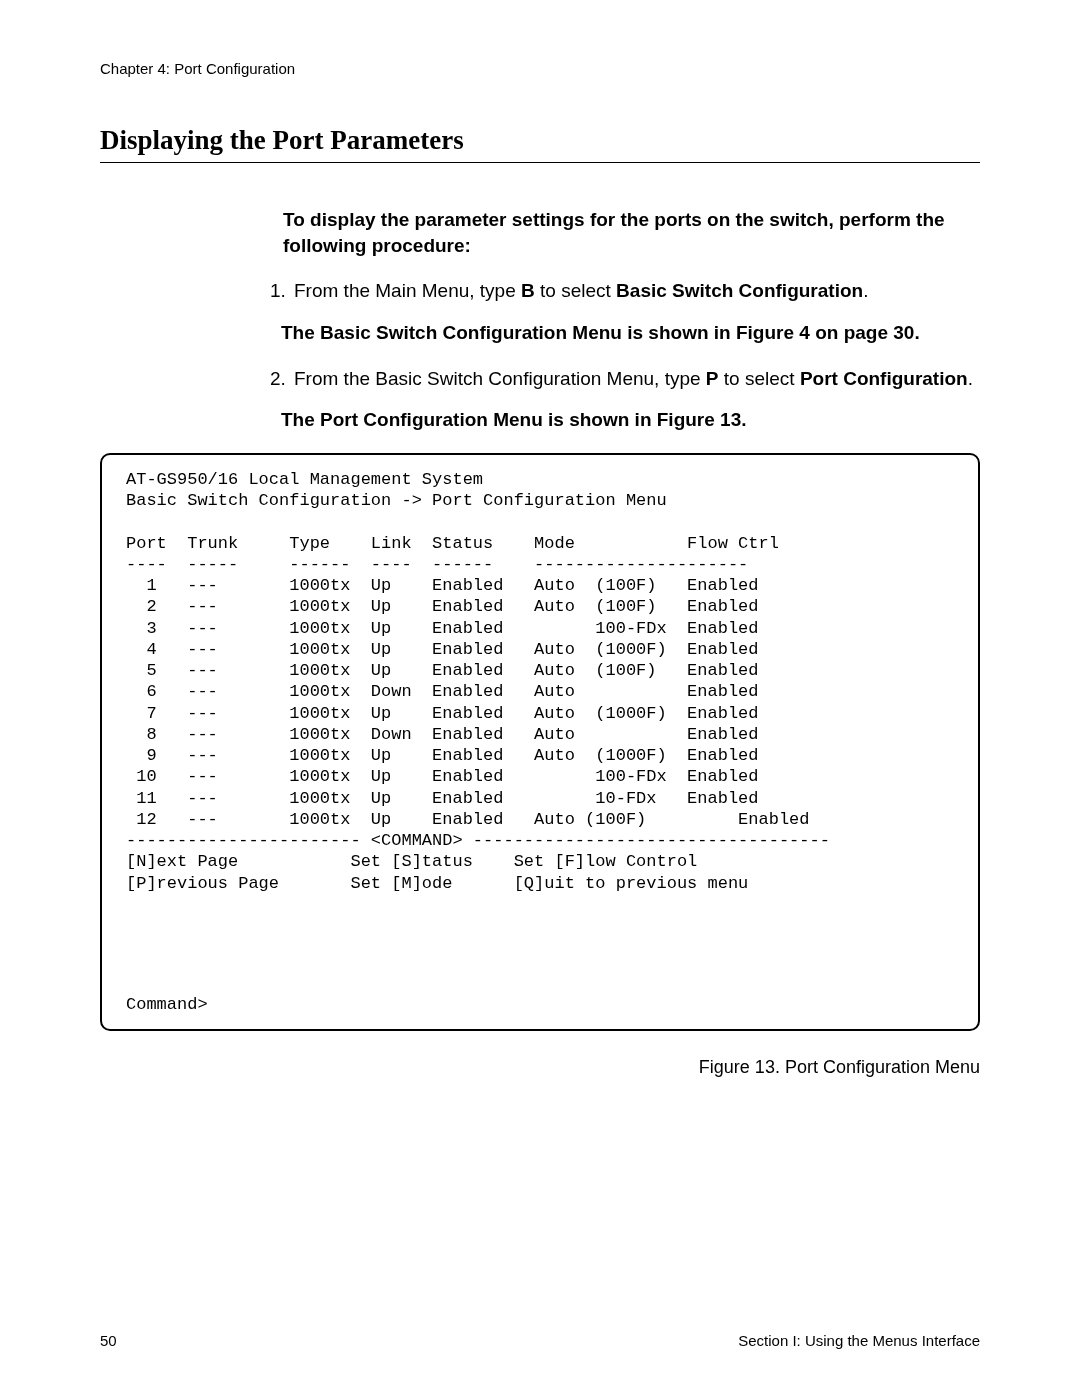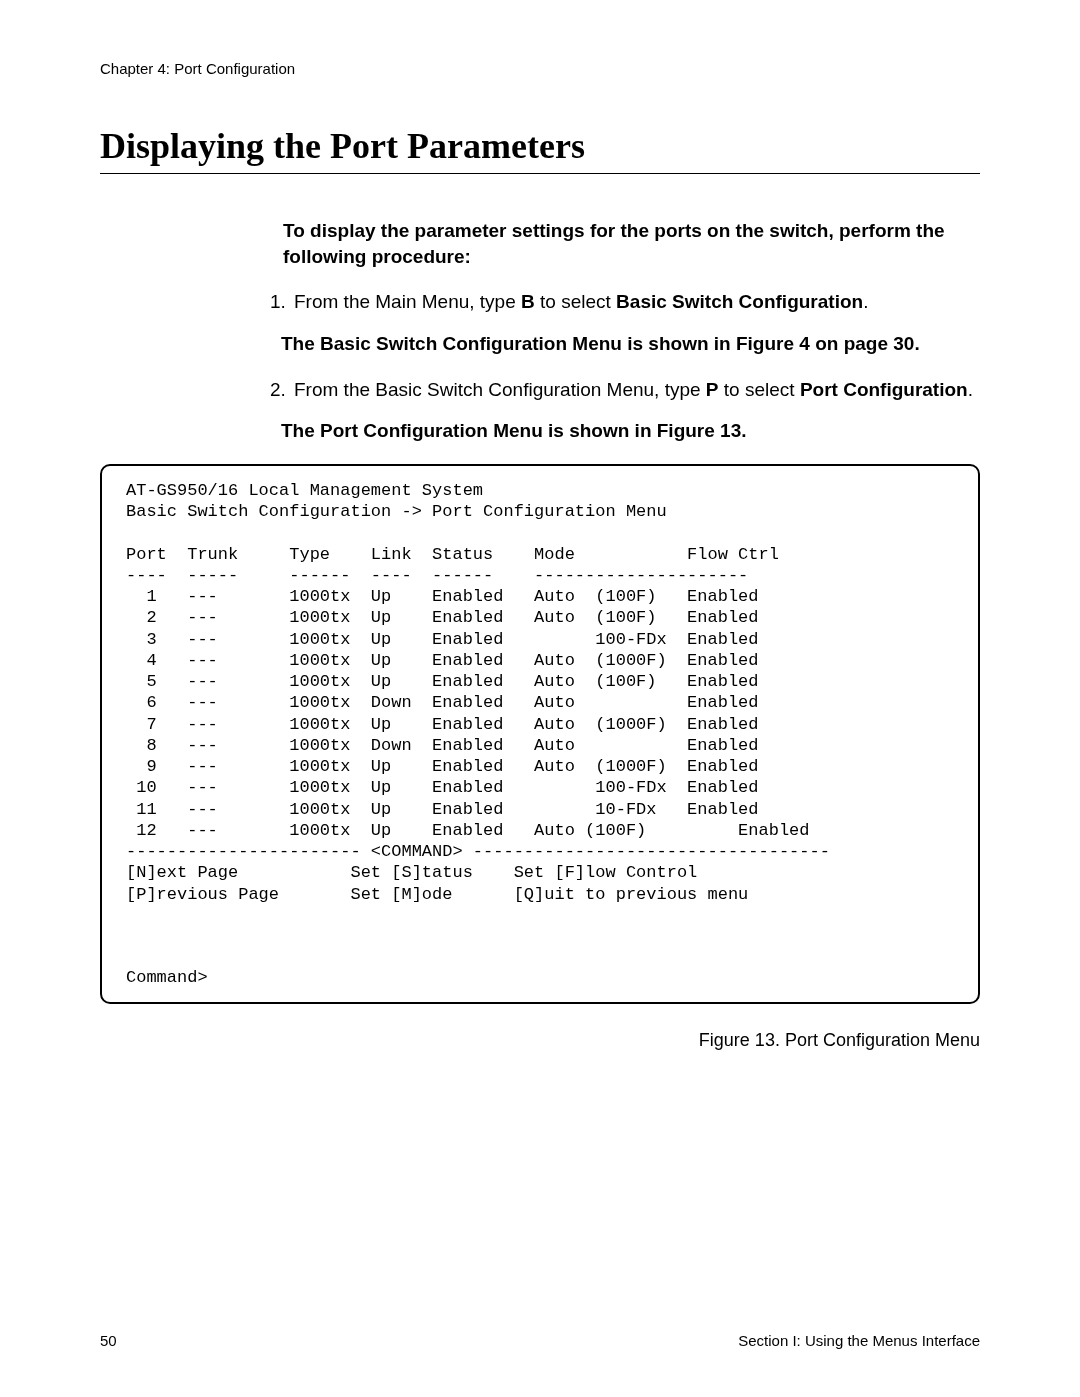--- a/index.html
+++ b/index.html
@@ -15,21 +15,21 @@
     position: relative;
     box-sizing: border-box;
     padding: 60px 100px 40px 100px;
   }
   .chapter-header {
     font-size: 15px;
     margin-bottom: 48px;
   }
   .section-title {
     font-family: "Times New Roman", Times, serif;
-    font-size: 36px;
+    font-size: 27px;
     font-weight: bold;
     margin: 0 0 6px 0;
   }
   .title-rule {
     border: none;
     border-top: 1px solid #000;
     margin: 0 0 44px 0;
   }
   .body-indent {
     margin-left: 170px;
@@ -50,21 +50,21 @@
     margin: 8px 0 0 0;
     border: 2px solid #000;
     border-radius: 10px;
     padding: 14px 24px 14px 24px;
     font-family: "Courier New", Courier, monospace;
     font-size: 17px;
     line-height: 1.25;
     white-space: pre;
     overflow: hidden;
   }
-  .terminal .cmd-prompt { margin-top: 62px; }
+  .terminal .cmd-prompt { margin-top: 100px; }
 
   .fig-caption {
     text-align: right;
     font-size: 18px;
     margin-top: 26px;
   }
 
   .footer {
     position: absolute;
     bottom: 48px;

